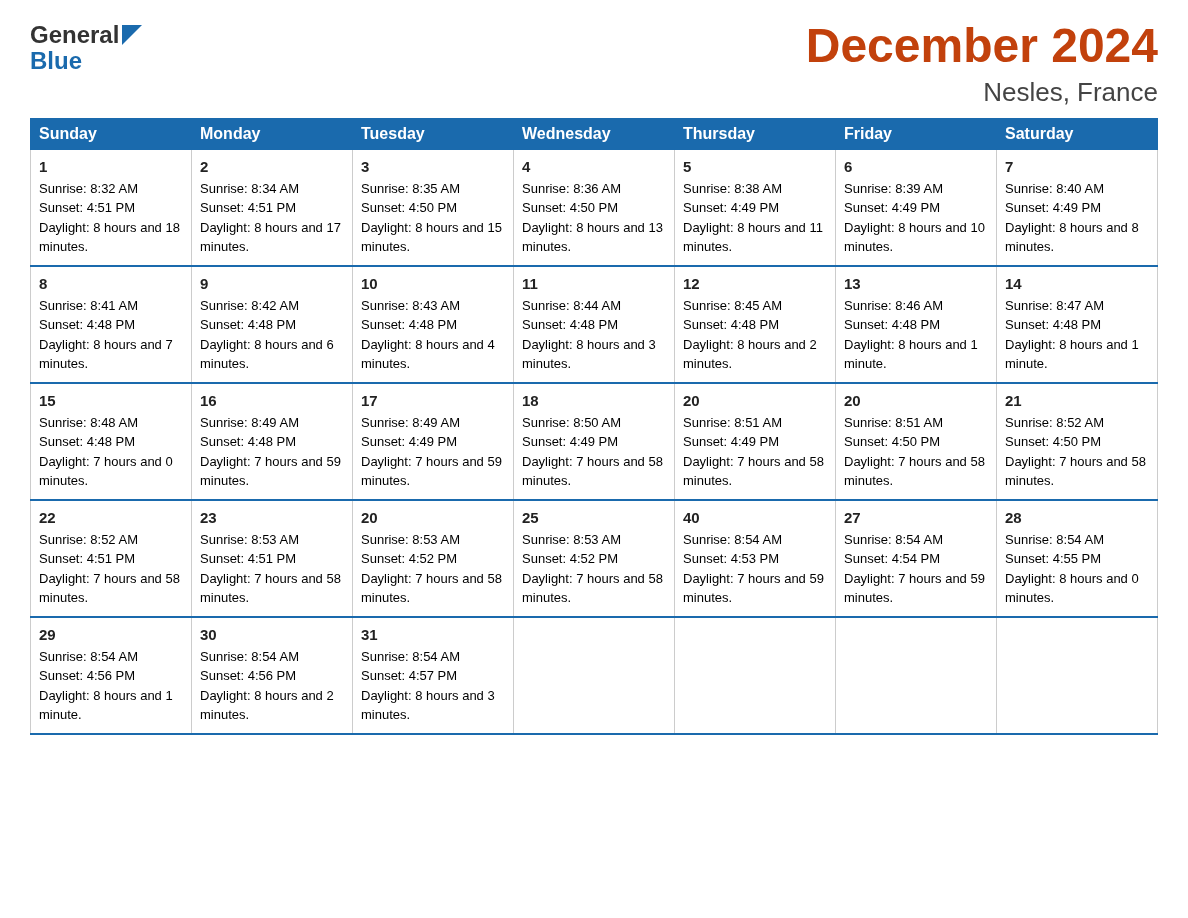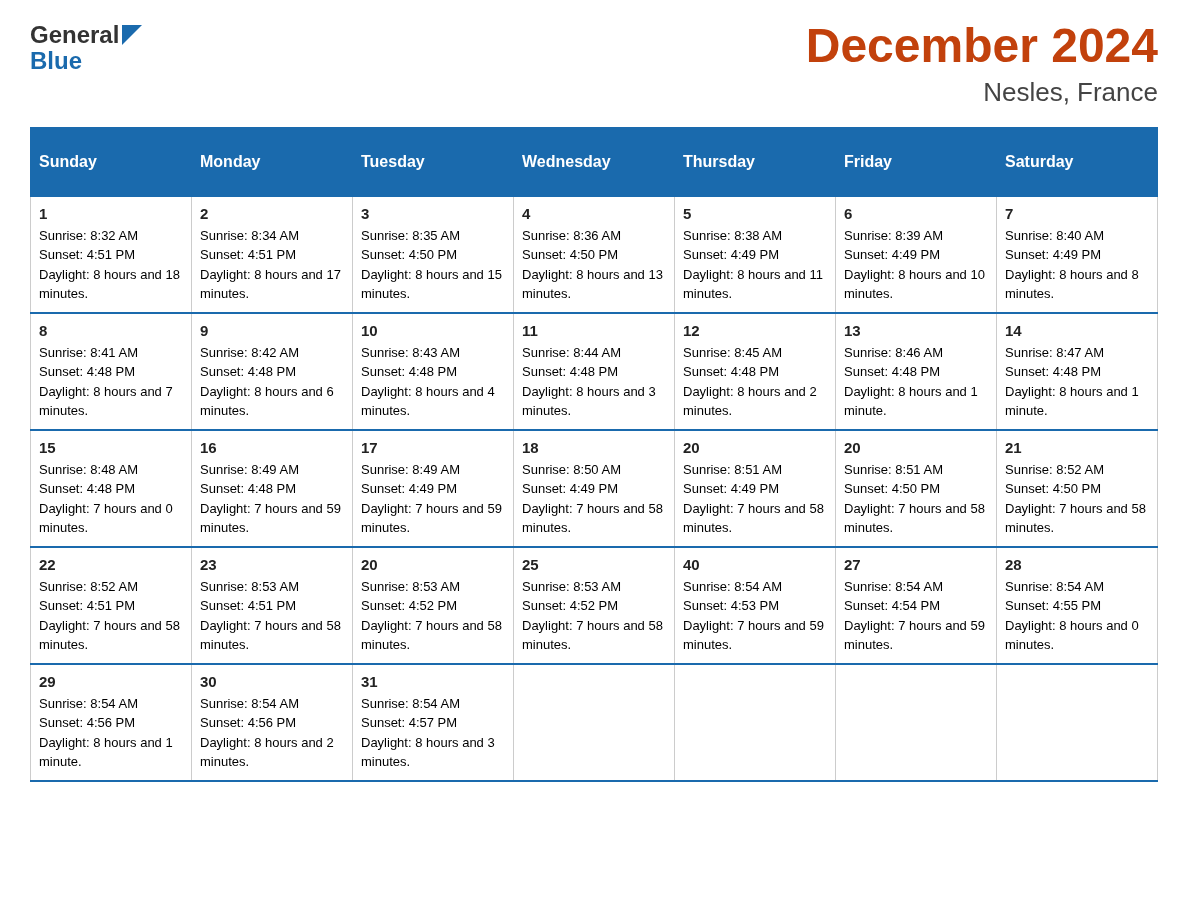--- a/index.html
+++ b/index.html
@@ -7,21 +7,21 @@
       font-family: Arial, sans-serif;
       background: #fff;
       padding: 20px 30px;
       width: 1188px;
       min-height: 918px;
     }
     .header {
       display: flex;
       justify-content: space-between;
       align-items: flex-start;
-      margin-bottom: 19px;
+      margin-bottom: 10px;
     }
     .title-area {
       text-align: right;
     }
     .title-area h1 {
       font-size: 48px;
       font-weight: bold;
       color: #c2410c;
       line-height: 1.1;
     }
@@ -32,21 +32,21 @@
       margin-top: 4px;
     }
     .calendar-table {
       width: 100%;
       border-collapse: collapse;
       margin-top: 10px;
     }
     .calendar-table thead tr th {
       background-color: #1a6aad;
       color: #fff;
-      padding: 25px 8px;
+      padding: 6px 8px;
       font-size: 16px;
       font-weight: bold;
       text-align: left;
       border: 1px solid #1a6aad;
     }
     .calendar-table tbody tr td {
       vertical-align: top;
       padding: 8px 8px;
       border: 1px solid #ccc;
       font-size: 13.5px;

